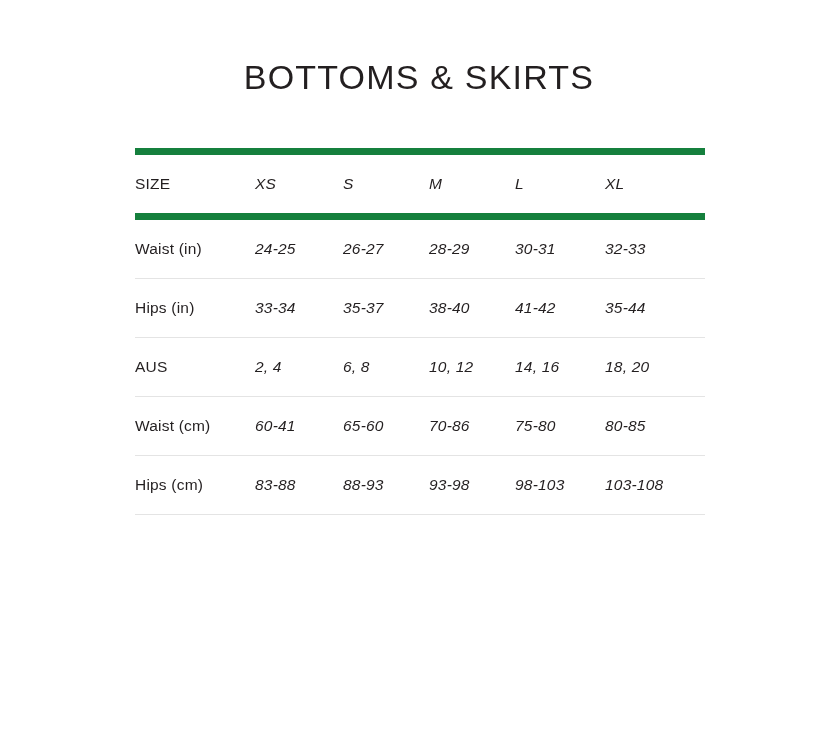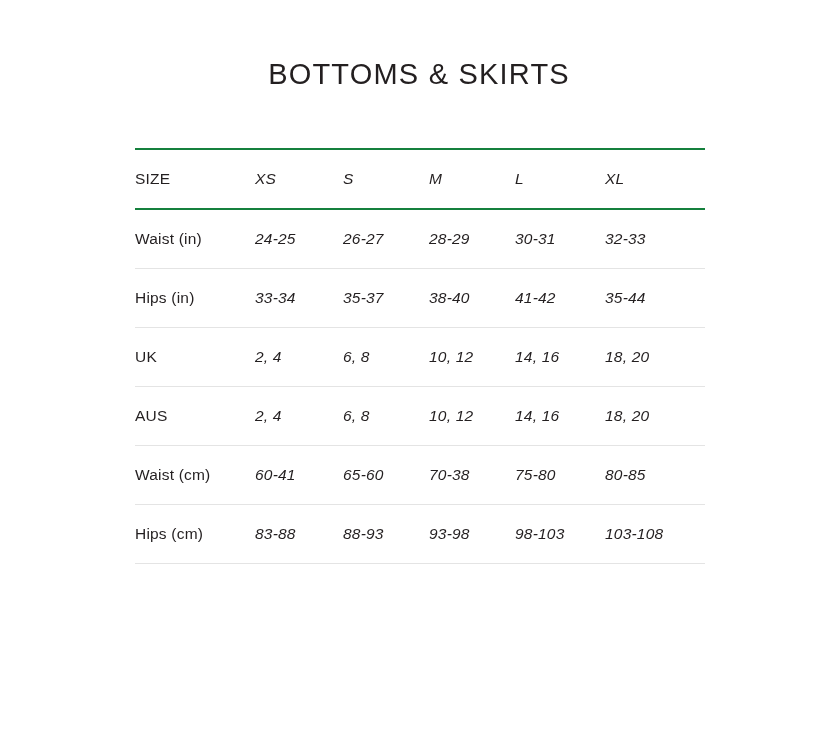--- a/index.html
+++ b/index.html
@@ -19,41 +19,41 @@
     width: 838px;
     height: 752px;
     box-sizing: border-box;
   }
   .title {
     position: absolute;
     top: 58px;
     left: 0;
     width: 838px;
     text-align: center;
-    font-size: 29px;
+    font-size: 34px;
     font-weight: 400;
     letter-spacing: 1.2px;
     color: #231f20;
   }
   .table-wrap {
     position: absolute;
     top: 148px;
     left: 135px;
     width: 570px;
   }
   table.size-chart {
     border-collapse: collapse;
     width: 100%;
     table-layout: fixed;
   }
   table.size-chart tr {
     border-bottom: 1px solid #e4e4e4;
   }
   table.size-chart tr:first-child {
-    border-top: 2px solid #15803d;
+    border-top: 7px solid #15803d;
   }
   table.size-chart th,
   table.size-chart td {
     font-weight: 400;
     font-size: 15.5px;
     color: #231f20;
     text-align: left;
     padding: 0;
     height: 58px;
     vertical-align: middle;
@@ -107,40 +107,32 @@
         </tr>
         <tr>
           <td class="cell-pad-label">Hips (in)</td>
           <td class="cell-pad-val">33-34</td>
           <td class="cell-pad-val">35-37</td>
           <td class="cell-pad-val">38-40</td>
           <td class="cell-pad-val">41-42</td>
           <td class="cell-pad-val">35-44</td>
         </tr>
         <tr>
-          <td class="cell-pad-label">UK</td>
-          <td class="cell-pad-val">2, 4</td>
-          <td class="cell-pad-val">6, 8</td>
-          <td class="cell-pad-val">10, 12</td>
-          <td class="cell-pad-val">14, 16</td>
-          <td class="cell-pad-val">18, 20</td>
-        </tr>
-        <tr>
           <td class="cell-pad-label">AUS</td>
           <td class="cell-pad-val">2, 4</td>
           <td class="cell-pad-val">6, 8</td>
           <td class="cell-pad-val">10, 12</td>
           <td class="cell-pad-val">14, 16</td>
           <td class="cell-pad-val">18, 20</td>
         </tr>
         <tr>
           <td class="cell-pad-label">Waist (cm)</td>
           <td class="cell-pad-val">60-41</td>
           <td class="cell-pad-val">65-60</td>
-          <td class="cell-pad-val">70-38</td>
+          <td class="cell-pad-val">70-86</td>
           <td class="cell-pad-val">75-80</td>
           <td class="cell-pad-val">80-85</td>
         </tr>
         <tr>
           <td class="cell-pad-label">Hips (cm)</td>
           <td class="cell-pad-val">83-88</td>
           <td class="cell-pad-val">88-93</td>
           <td class="cell-pad-val">93-98</td>
           <td class="cell-pad-val">98-103</td>
           <td class="cell-pad-val">103-108</td>

